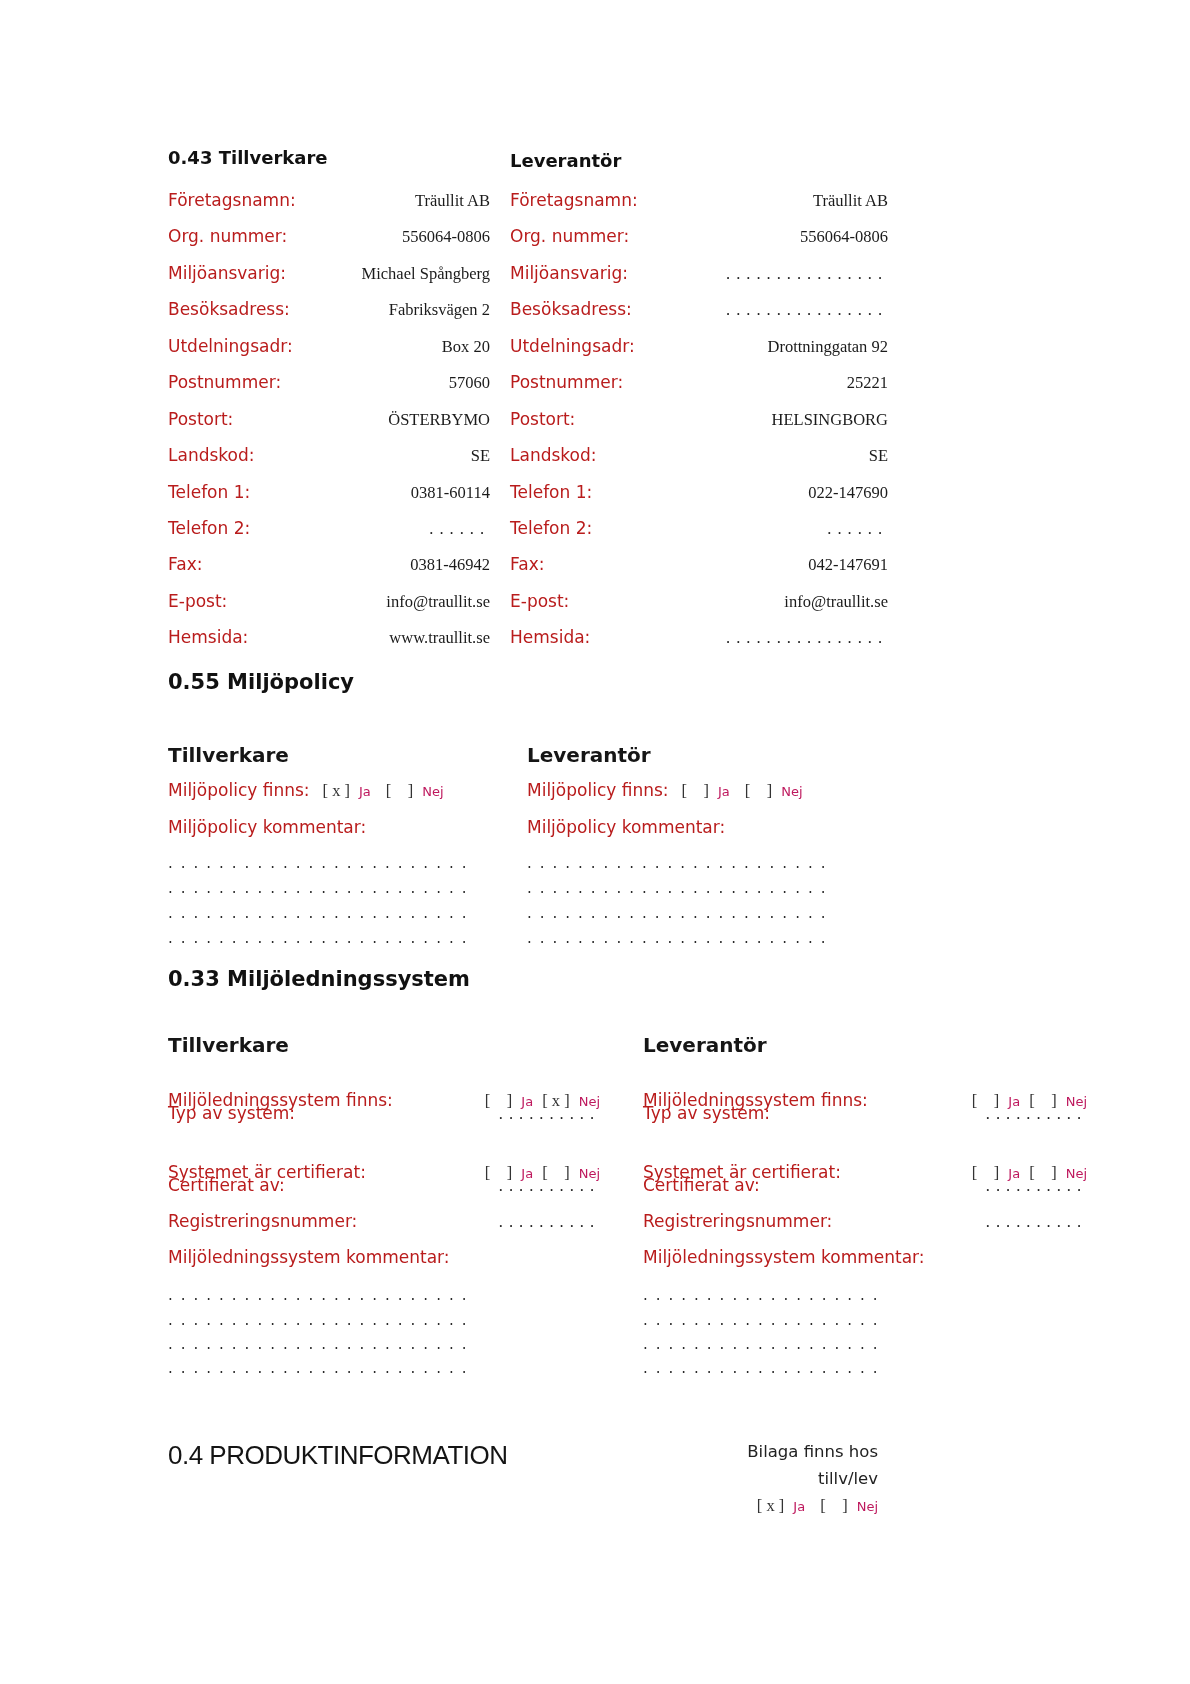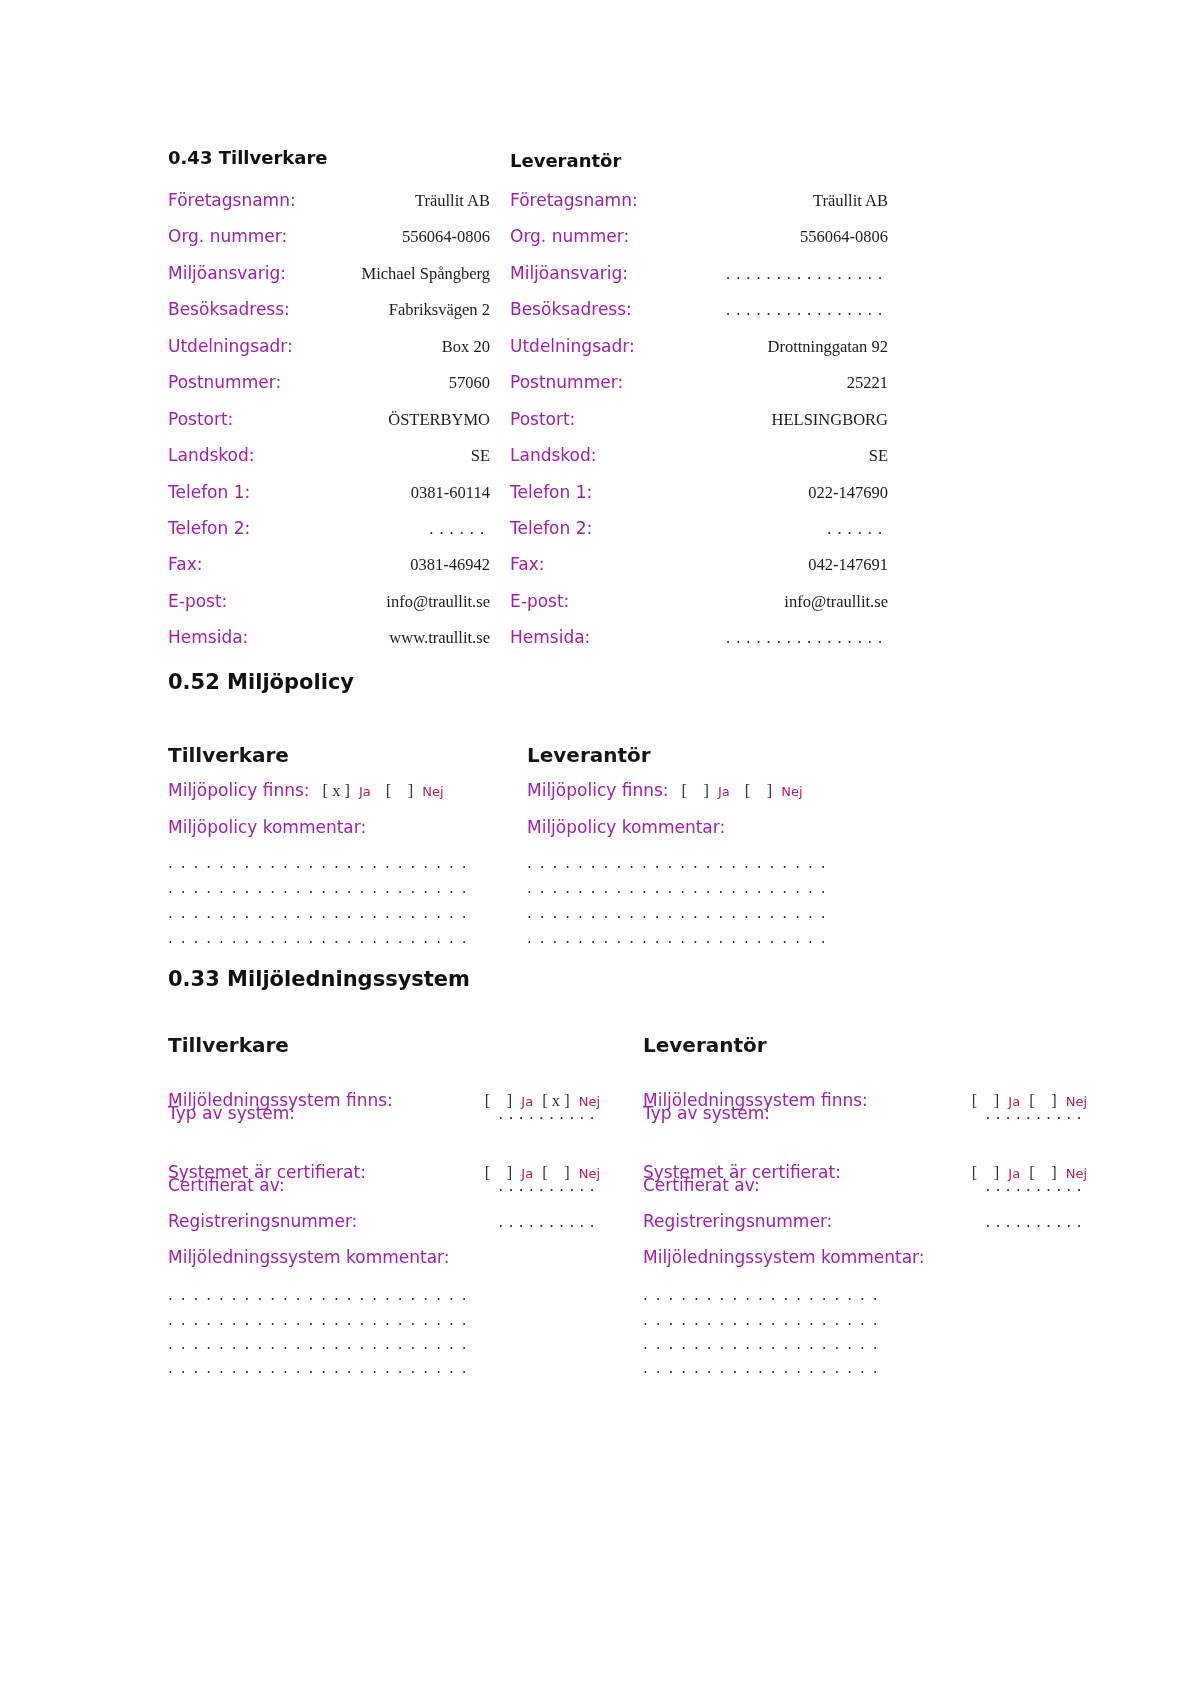--- a/index.html
+++ b/index.html
@@ -4,21 +4,21 @@
 <style>
   html,body{margin:0;padding:0;background:#ffffff;}
   .page{
     position:relative;width:1190px;height:1684px;background:#ffffff;
     font-family:"DejaVu Sans",sans-serif;color:#1f1f1f;overflow:hidden;
   }
   
   .h-small{font-weight:bold;font-size:18px;color:#111;}
   .h-big{font-weight:bold;font-size:21px;color:#111;}
   .subhead{font-weight:bold;font-size:20px;color:#161616;}
-  .lbl{font-size:17px;color:#a21caf;white-space:nowrap;}
+  .lbl{font-size:17px;color:#b91c1c;white-space:nowrap;}
   .val{font-family:"Liberation Serif",serif;font-size:16.5px;color:#1b1b1b;white-space:nowrap;}
   .val.dots{letter-spacing:6px;color:#222;}
   .cdots{font-size:15px;color:#2a2a2a;letter-spacing:8px;line-height:25px;white-space:nowrap;}
   .box{font-family:"Liberation Serif",serif;font-size:16.5px;color:#333;white-space:pre;}
   .cbl{font-size:13px;color:#be185d;}
   
   .s031{position:absolute;left:168px;top:147px;width:722px;}
   .s031 .titleL{position:absolute;left:0;top:0;}
   .s031 .titleR{position:absolute;left:342px;top:3px;}
   .colA{position:absolute;left:0;top:43px;width:322px;}
@@ -179,21 +179,21 @@
           <span class="val">info@traullit.se</span>
         </div>
       <div class="frow">
           <span class="lbl">Hemsida:</span>
           <span class="val dots">................</span>
         </div>
     </div>
   </div>
 
   <div class="s032">
-    <div class="title h-big">0.52 Miljöpolicy</div>
+    <div class="title h-big">0.55 Miljöpolicy</div>
 
     <div class="pcol pcolL">
       <div class="sub subhead">Tillverkare</div>
       <div class="finns">
         <span class="lbl">Miljöpolicy finns:</span><span class="box gap1">[ x ]</span><span class="cbl gap2">Ja</span><span class="box gap3">[    ]</span><span class="cbl gap2">Nej</span>
       </div>
       <div class="komm lbl">Miljöpolicy kommentar:</div>
       <div class="d1 cdots">........................</div>
       <div class="d2 cdots">........................</div>
       <div class="d3 cdots">........................</div>
@@ -272,15 +272,23 @@
       <div class="mrow r-komm">
         <span class="lbl">Miljöledningssystem kommentar:</span>
       </div>
       <div class="d1 cdots">...................</div>
       <div class="d2 cdots">...................</div>
       <div class="d3 cdots">...................</div>
       <div class="d4 cdots">...................</div>
     </div>
   </div>
 
-
+  <div class="s04title">0.4 PRODUKTINFORMATION</div>
+
+  <div class="bilaga">
+    <div>Bilaga finns hos</div>
+    <div>tillv/lev</div>
+    <div>
+      <span class="box">[ x ]</span><span class="cbl gap2">Ja</span><span class="box gap3">[    ]</span><span class="cbl gap2">Nej</span>
+    </div>
+  </div>
 
 </div>
 
 </body></html>

